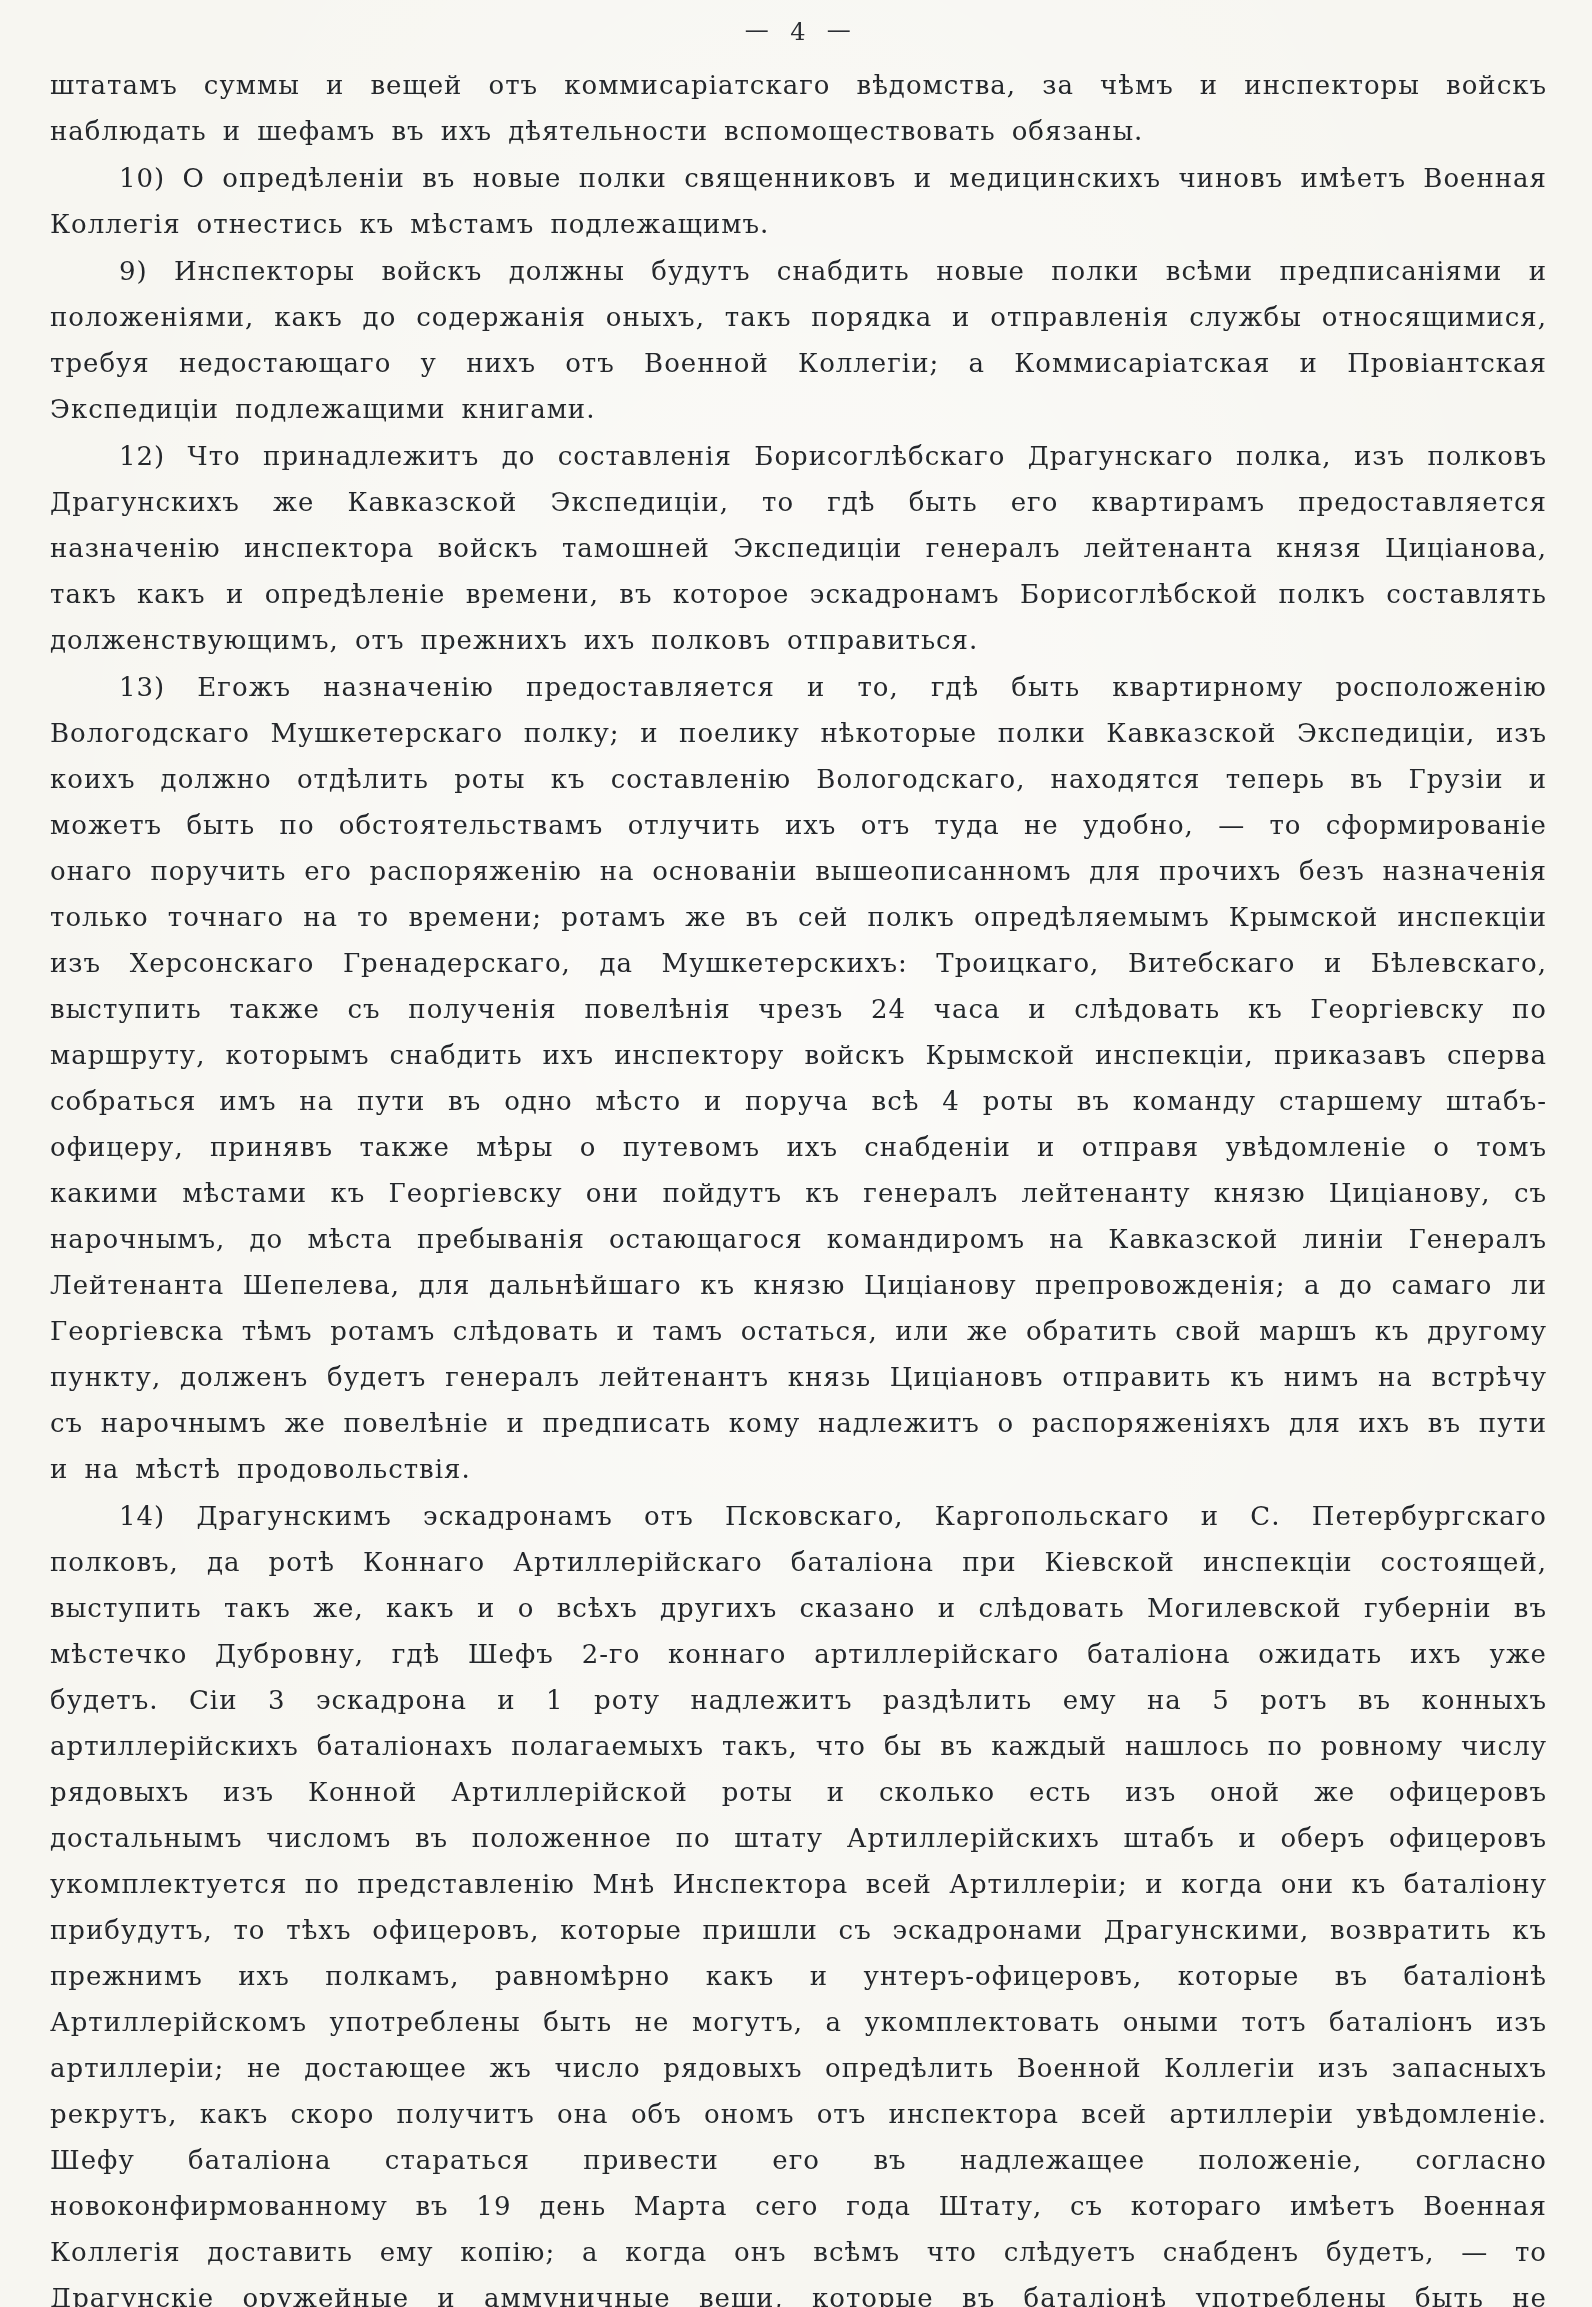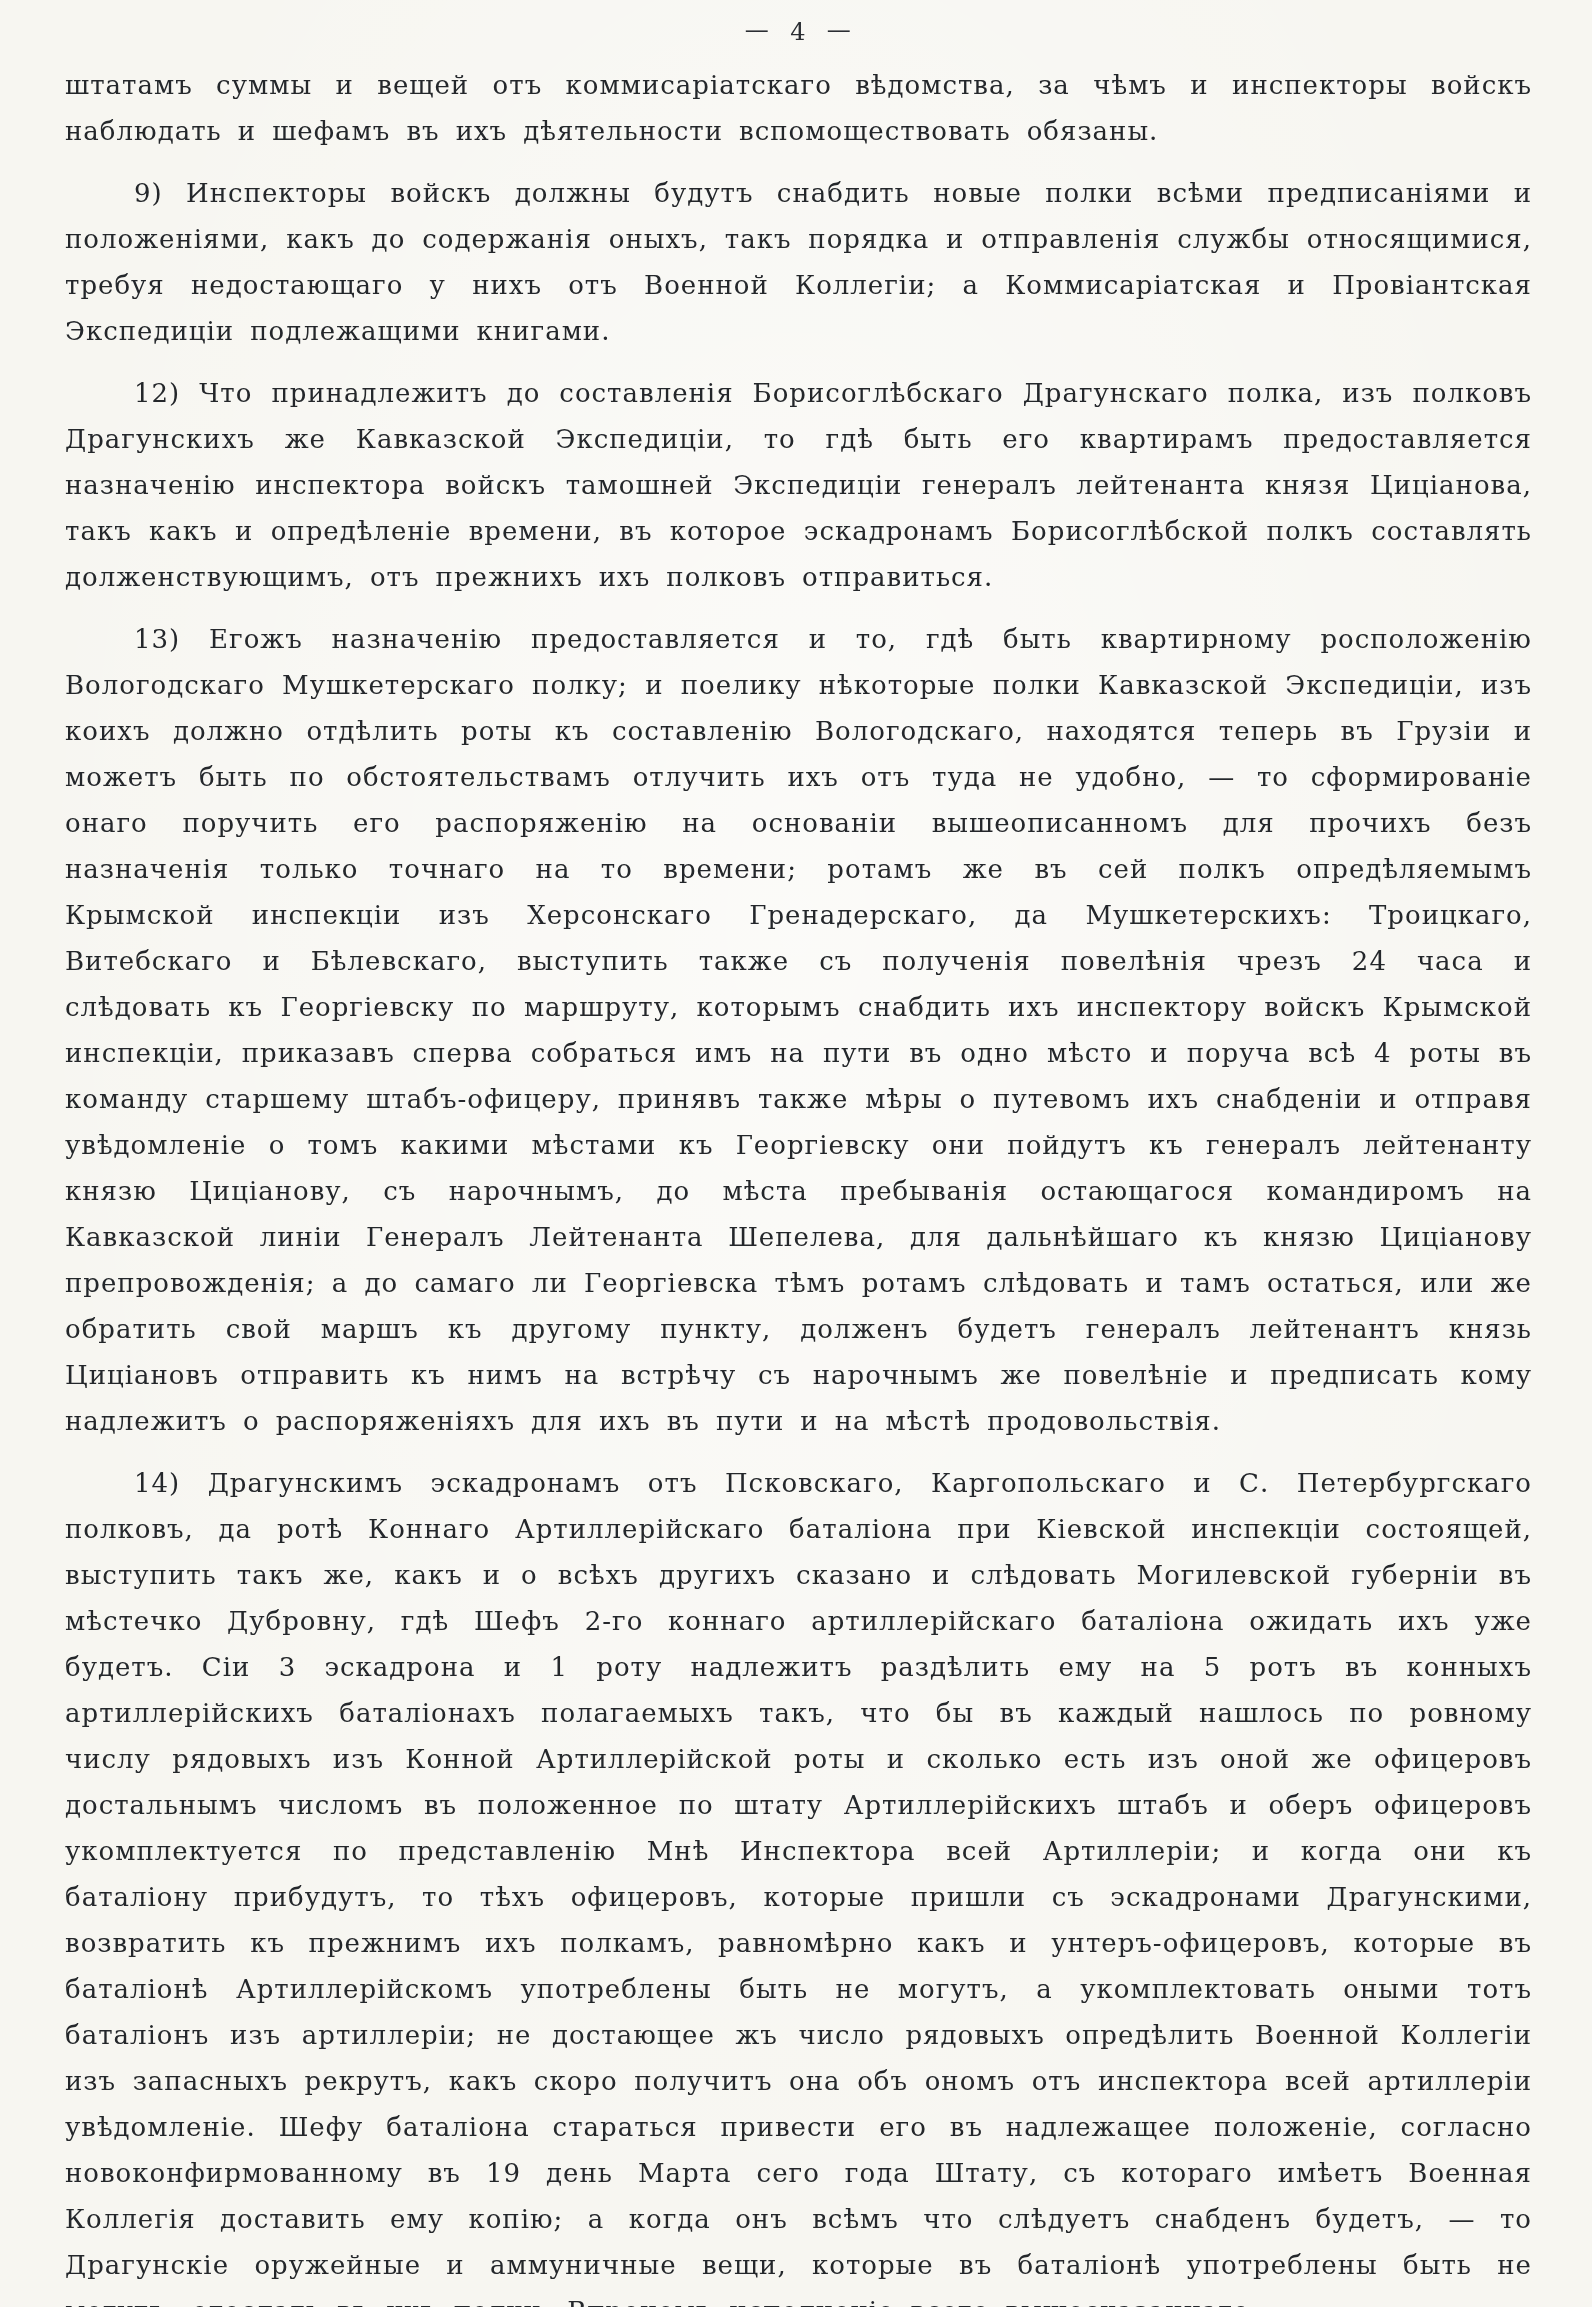--- a/index.html
+++ b/index.html
@@ -37,37 +37,38 @@
     transform: translateY(-2px);
   }
   .page-body {
     font-size: 26px;
     line-height: 46px;
     text-align: justify;
     letter-spacing: 1px;
     word-spacing: 6.8px;
   }
   .para {
-    margin: 16px;
+    margin: 1px;
   }
   .para.indent {
     text-indent: 69px;
   }
 </style>
 </head>
 <body>
 
 <div class="page">
 
   <div class="page-header">
     <span class="dash">—</span><span class="page-num">4</span><span class="dash">—</span>
   </div>
 
   <div class="page-body">
     <p class="para">штатамъ суммы и вещей отъ коммисаріатскаго вѣдомства, за чѣмъ и инспекторы войскъ наблюдать и шефамъ въ ихъ дѣятельности вспомоществовать обязаны.</p>
+    <p class="para indent">10) О опредѣленіи въ новые полки священниковъ и медицинскихъ чиновъ имѣетъ Военная Коллегія отнестись къ мѣстамъ подлежащимъ.</p>
     <p class="para indent">9) Инспекторы войскъ должны будутъ снабдить новые полки всѣми предписаніями и положеніями, какъ до содержанія оныхъ, такъ порядка и отправленія службы относящимися, требуя недостающаго у нихъ отъ Военной Коллегіи; а Коммисаріатская и Провіантская Экспедиціи подлежащими книгами.</p>
     <p class="para indent">12) Что принадлежитъ до составленія Борисоглѣбскаго Драгунскаго полка, изъ полковъ Драгунскихъ же Кавказской Экспедиціи, то гдѣ быть его квартирамъ предоставляется назначенію инспектора войскъ тамошней Экспедиціи генералъ лейтенанта князя Циціанова, такъ какъ и опредѣленіе времени, въ которое эскадронамъ Борисоглѣбской полкъ составлять долженствующимъ, отъ прежнихъ ихъ полковъ отправиться.</p>
     <p class="para indent">13) Егожъ назначенію предоставляется и то, гдѣ быть квартирному росположенію Вологодскаго Мушкетерскаго полку; и поелику нѣкоторые полки Кавказской Экспедиціи, изъ коихъ должно отдѣлить роты къ составленію Вологодскаго, находятся теперь въ Грузіи и можетъ быть по обстоятельствамъ отлучить ихъ отъ туда не удобно, — то сформированіе онаго поручить его распоряженію на основаніи вышеописанномъ для прочихъ безъ назначенія только точнаго на то времени; ротамъ же въ сей полкъ опредѣляемымъ Крымской инспекціи изъ Херсонскаго Гренадерскаго, да Мушкетерскихъ: Троицкаго, Витебскаго и Бѣлевскаго, выступить также съ полученія повелѣнія чрезъ 24 часа и слѣдовать къ Георгіевску по маршруту, которымъ снабдить ихъ инспектору войскъ Крымской инспекціи, приказавъ сперва собраться имъ на пути въ одно мѣсто и поруча всѣ 4 роты въ команду старшему штабъ-офицеру, принявъ также мѣры о путевомъ ихъ снабденіи и отправя увѣдомленіе о томъ какими мѣстами къ Георгіевску они пойдутъ къ генералъ лейтенанту князю Циціанову, съ нарочнымъ, до мѣста пребыванія остающагося командиромъ на Кавказской линіи Генералъ Лейтенанта Шепелева, для дальнѣйшаго къ князю Циціанову препровожденія; а до самаго ли Георгіевска тѣмъ ротамъ слѣдовать и тамъ остаться, или же обратить свой маршъ къ другому пункту, долженъ будетъ генералъ лейтенантъ князь Циціановъ отправить къ нимъ на встрѣчу съ нарочнымъ же повелѣніе и предписать кому надлежитъ о распоряженіяхъ для ихъ въ пути и на мѣстѣ продовольствія.</p>
     <p class="para indent">14) Драгунскимъ эскадронамъ отъ Псковскаго, Каргопольскаго и С. Петербургскаго полковъ, да ротѣ Коннаго Артиллерійскаго баталіона при Кіевской инспекціи состоящей, выступить такъ же, какъ и о всѣхъ другихъ сказано и слѣдовать Могилевской губерніи въ мѣстечко Дубровну, гдѣ Шефъ 2-го коннаго артиллерійскаго баталіона ожидать ихъ уже будетъ. Сіи 3 эскадрона и 1 роту надлежитъ раздѣлить ему на 5 ротъ въ конныхъ артиллерійскихъ баталіонахъ полагаемыхъ такъ, что бы въ каждый нашлось по ровному числу рядовыхъ изъ Конной Артиллерійской роты и сколько есть изъ оной же офицеровъ достальнымъ числомъ въ положенное по штату Артиллерійскихъ штабъ и оберъ офицеровъ укомплектуется по представленію Мнѣ Инспектора всей Артиллеріи; и когда они къ баталіону прибудутъ, то тѣхъ офицеровъ, которые пришли съ эскадронами Драгунскими, возвратить къ прежнимъ ихъ полкамъ, равномѣрно какъ и унтеръ-офицеровъ, которые въ баталіонѣ Артиллерійскомъ употреблены быть не могутъ, а укомплектовать оными тотъ баталіонъ изъ артиллеріи; не достающее жъ число рядовыхъ опредѣлить Военной Коллегіи изъ запасныхъ рекрутъ, какъ скоро получитъ она объ ономъ отъ инспектора всей артиллеріи увѣдомленіе. Шефу баталіона стараться привести его въ надлежащее положеніе, согласно новоконфирмованному въ 19 день Марта сего года Штату, съ котораго имѣетъ Военная Коллегія доставить ему копію; а когда онъ всѣмъ что слѣдуетъ снабденъ будетъ, — то Драгунскіе оружейные и аммуничные вещи, которые въ баталіонѣ употреблены быть не могутъ, отослать въ ихъ полки. Впрочемъ исполненіе всего вышесказаннаго</p>
   </div>
 
 </div>
 
 
 </body></html>

